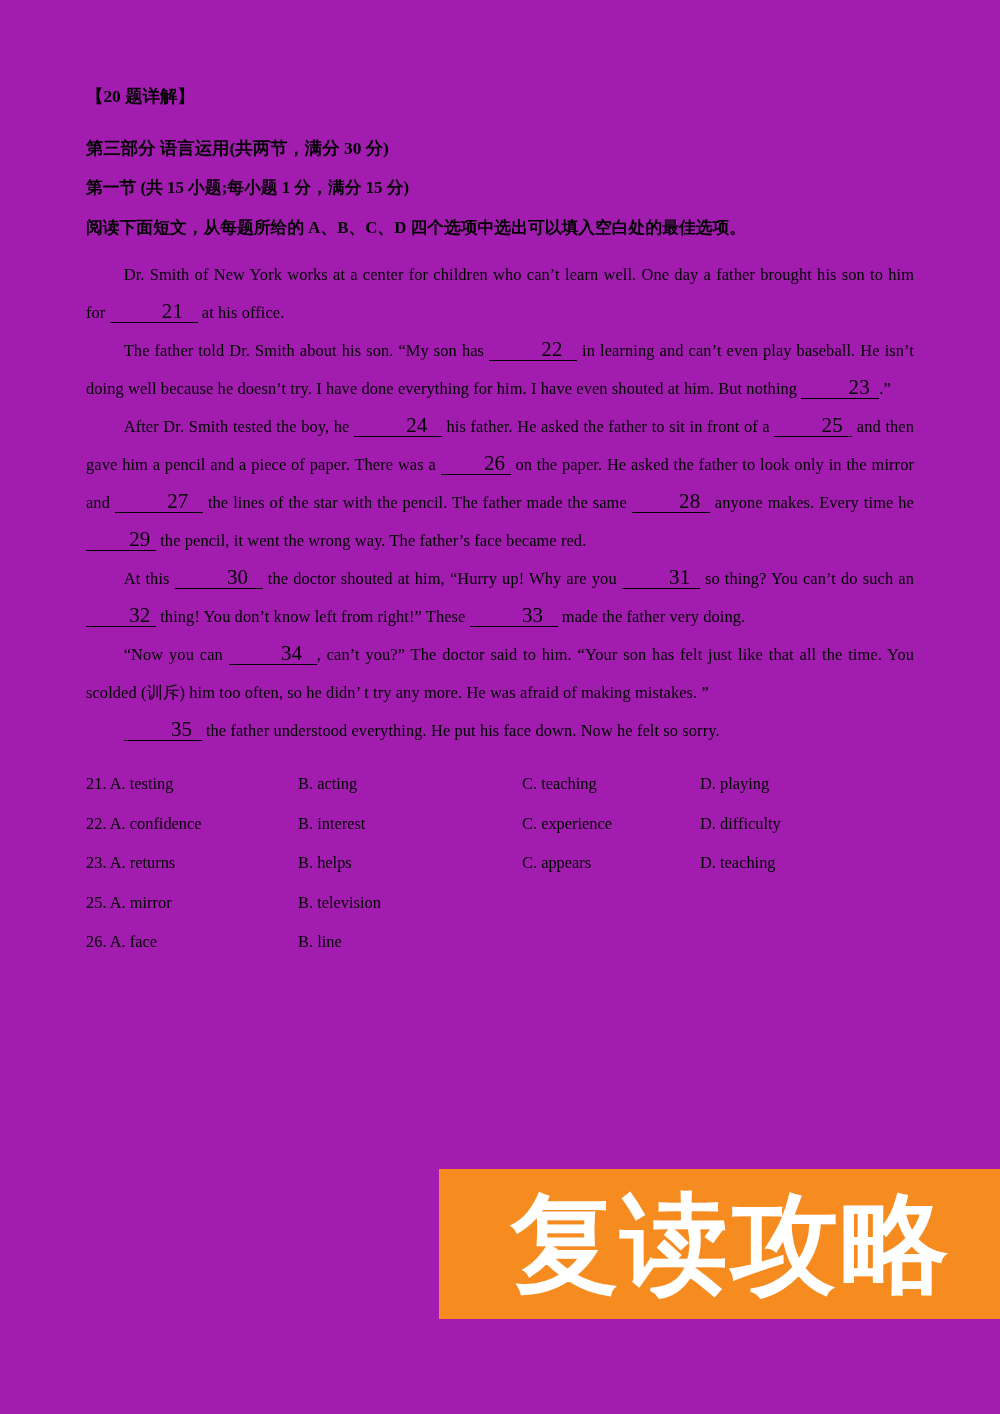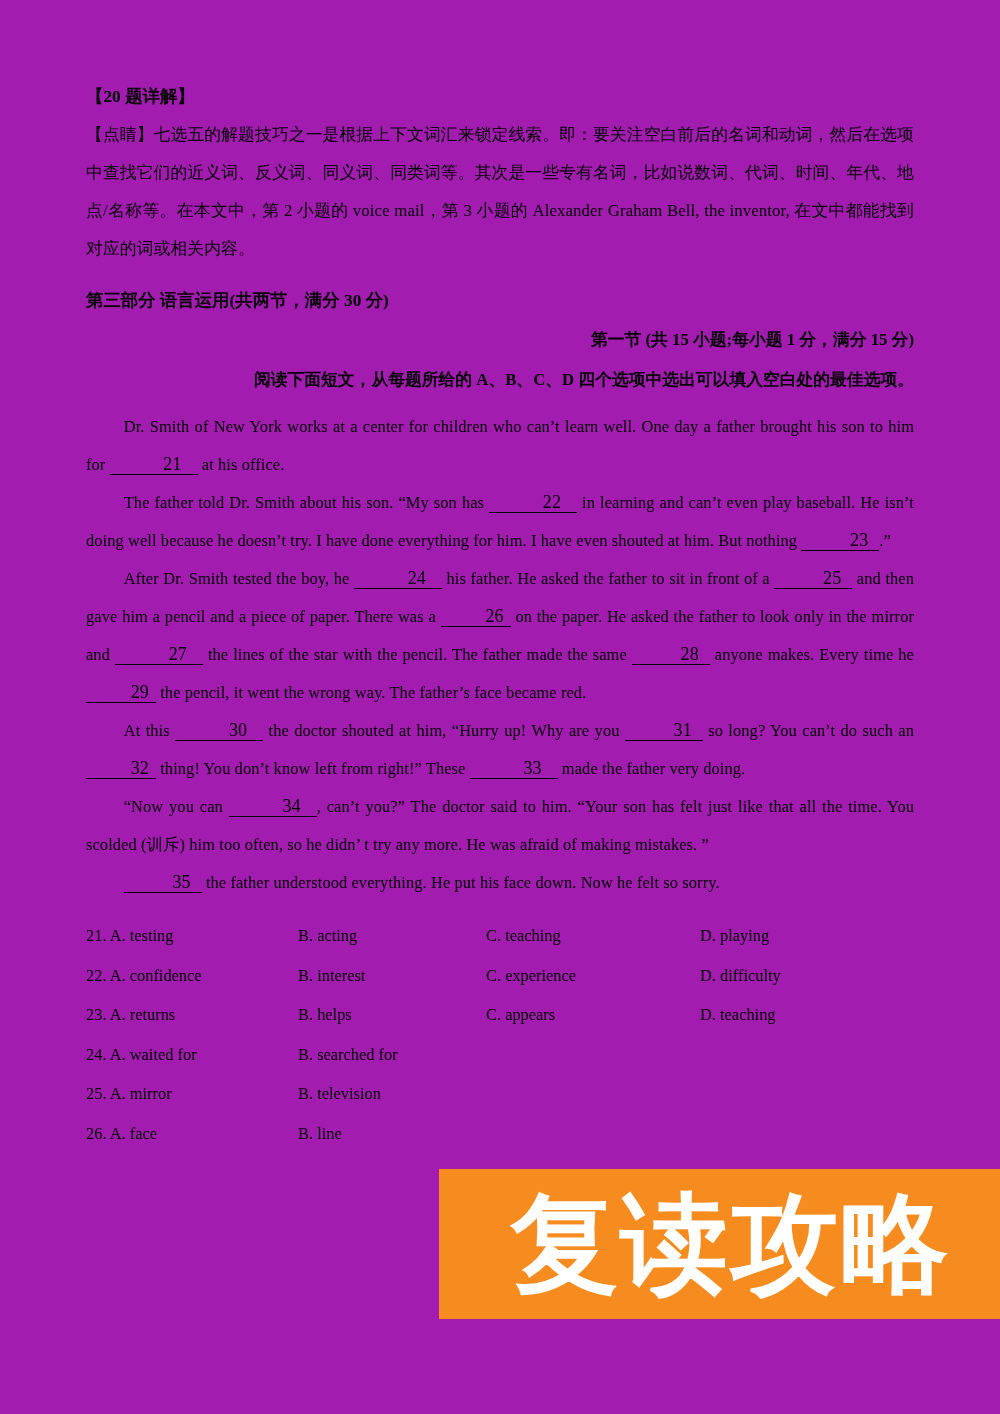--- a/index.html
+++ b/index.html
@@ -39,37 +39,36 @@
     font-size: 16.8px;
   }
   .heading {
     font-size: 17.4px;
     font-weight: bold;
     line-height: 40px;
     margin: 0;
   }
   .heading.sub {
     font-size: 16.8px;
-    text-align: right;
   }
   .indent {
     text-indent: 2.3em;
   }
   .en {
     font-family: "Liberation Serif", "DejaVu Serif", serif;
   }
 
   
   .blank {
     display: inline-block;
     border-bottom: 1.4px solid #000;
     text-align: center;
     line-height: 1.05;
     vertical-align: baseline;
-    font-size: 18px;
+    font-size: 21px;
     padding: 0 2px;
   }
   .blank.w1 { min-width: 74px; }
   .blank.w2 { min-width: 84px; }
   .blank.w3 { min-width: 66px; }
 
   
   .options {
     margin-top: 14px;
   }
@@ -79,21 +78,21 @@
     font-size: 16.4px;
     white-space: nowrap;
   }
   .opt-cell {
     position: absolute;
     top: 0;
     line-height: 39.5px;
   }
   .opt-a   { left: 0px; }
   .opt-b   { left: 212px; }
-  .opt-c   { left: 400px; }
+  .opt-c   { left: 436px; }
   .opt-d   { left: 614px; }
 
   
   .watermark {
     position: absolute;
     left: 439px;
     top: 1169px;
     width: 571px;
     height: 150px;
     display: flex;
@@ -114,34 +113,33 @@
 </style>
 </head>
 <body>
 
 <div class="page">
   <div class="content">
 
     <div class="heading">【20 题详解】</div>
 
 
-    <div class="p cn">【点睛】七选五的解题技巧之一是根据上下文词汇来锁定线索。即：要关注空白前后的名词和动词，然后在选项中查找它们的近义词、反义词、同义词、同类词等。其次是一些专有名词，比如说数词、代词、时间、年代、地点/名称等。在本文中，第 2 小题的 voice mail，第 3 小题的 Alexander Graham Bell, the inventor, 在文中都能找到对应的词或相关内容。</div>
 
     <div class="heading" style="margin-top:12px;">第三部分  语言运用(共两节，满分 30 分)</div>
 
     <div class="heading sub">第一节 (共 15 小题;每小题 1 分，满分 15 分)</div>
 
     <div class="heading sub">阅读下面短文，从每题所给的 A、B、C、D 四个选项中选出可以填入空白处的最佳选项。</div>
 
     <div style="height:8px;"></div>
 
     <div class="p en indent"><span>Dr. Smith of New York works at a center for children who can’t learn well. One day a father brought his son to him for </span><span class="blank w2">21</span><span> at his office. </span></div>
     <div class="p en indent"><span>The father told Dr. Smith about his son. “My son has </span><span class="blank w2">22</span><span> in learning and can’t even play baseball. He isn’t doing well because he doesn’t try. I have done everything for him. I have even shouted at him. But nothing </span><span class="blank w1">23</span><span>.” </span></div>
     <div class="p en indent"><span>After Dr. Smith tested the boy, he </span><span class="blank w2">24</span><span> his father. He asked the father to sit in front of a </span><span class="blank w1">25</span><span> and then gave him a pencil and a piece of paper. There was a </span><span class="blank w3">26</span><span> on the paper. He asked the father to look only in the mirror and </span><span class="blank w2">27</span><span> the lines of the star with the pencil. The father made the same </span><span class="blank w1">28</span><span> anyone makes. Every time he </span><span class="blank w3">29</span><span> the pencil, it went the wrong way. The father’s face became red. </span></div>
-    <div class="p en indent"><span>At this </span><span class="blank w2">30</span><span> the doctor shouted at him, “Hurry up! Why are you </span><span class="blank w1">31</span><span> so long? You can’t do such an </span><span class="blank w3">32</span><span> thing! You don’t know left from right!” These </span><span class="blank w2">33</span><span> made the father very doing. </span></div>
+    <div class="p en indent"><span>At this </span><span class="blank w2">30</span><span> the doctor shouted at him, “Hurry up! Why are you </span><span class="blank w1">31</span><span> so thing? You can’t do such an </span><span class="blank w3">32</span><span> thing! You don’t know left from right!” These </span><span class="blank w2">33</span><span> made the father very doing. </span></div>
     <div class="p en indent"><span>“Now you can </span><span class="blank w2">34</span><span>, can’t you?” The doctor said to him. “Your son has felt just like that all the time. You scolded (训斥) him too often, so he didn’ t try any more. He was afraid of making mistakes. ” </span></div>
     <div class="p en indent"><span class="blank w1">35</span><span> the father understood everything. He put his face down. Now he felt so sorry. </span></div>
 
     <div class="options">
       <div class="opt-row">
         <span class="opt-cell opt-a">21. A. testing</span>
         <span class="opt-cell opt-b">B. acting</span>
         <span class="opt-cell opt-c">C. teaching</span>
         <span class="opt-cell opt-d">D. playing</span>
       </div>
@@ -151,26 +149,20 @@
         <span class="opt-cell opt-c">C. experience</span>
         <span class="opt-cell opt-d">D. difficulty</span>
       </div>
       <div class="opt-row">
         <span class="opt-cell opt-a">23. A. returns</span>
         <span class="opt-cell opt-b">B. helps</span>
         <span class="opt-cell opt-c">C. appears</span>
         <span class="opt-cell opt-d">D. teaching</span>
       </div>
       <div class="opt-row">
-        <span class="opt-cell opt-a">24. A. waited for</span>
-        <span class="opt-cell opt-b">B. searched for</span>
-        <span class="opt-cell opt-c"></span>
-        <span class="opt-cell opt-d"></span>
-      </div>
-      <div class="opt-row">
         <span class="opt-cell opt-a">25. A. mirror</span>
         <span class="opt-cell opt-b">B. television</span>
         <span class="opt-cell opt-c"></span>
         <span class="opt-cell opt-d"></span>
       </div>
       <div class="opt-row">
         <span class="opt-cell opt-a">26. A. face</span>
         <span class="opt-cell opt-b">B. line</span>
         <span class="opt-cell opt-c"></span>
         <span class="opt-cell opt-d"></span>

